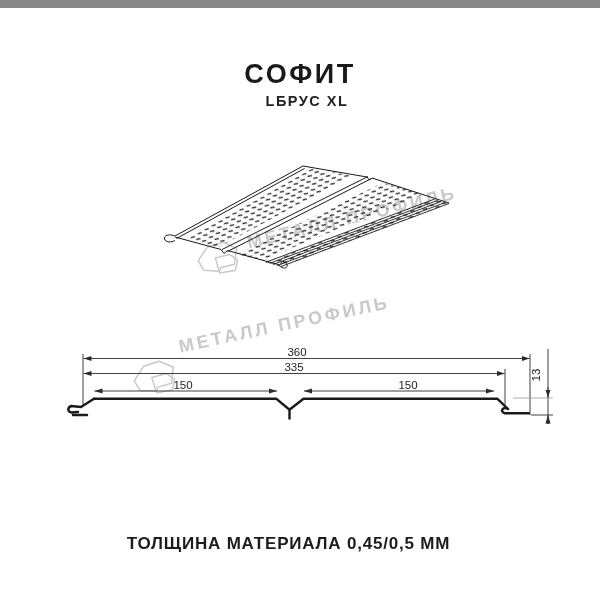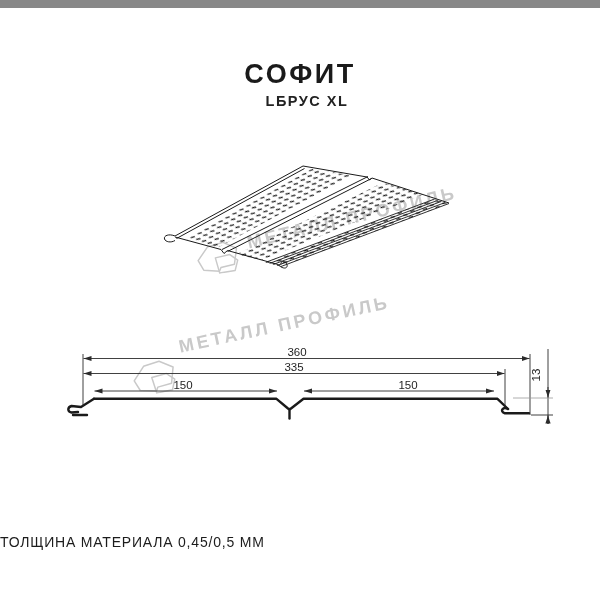--- a/index.html
+++ b/index.html
@@ -17,22 +17,22 @@
   }
   .title{
     position:absolute;left:0;right:0;top:51px;text-align:center;
     font-size:27px;font-weight:900;letter-spacing:2.5px;color:var(--ink);
   }
   .subtitle{
     position:absolute;left:0;right:0;top:85px;text-align:center;
     font-size:14.5px;font-weight:700;letter-spacing:1.5px;color:#222;padding-left:14px;
   }
   .caption{
-    position:absolute;left:0;right:23px;top:526px;text-align:left;
-    font-size:14px;font-weight:400;letter-spacing:0.8px;color:#1c1c1c;
+    position:absolute;left:0;right:23px;top:526px;text-align:center;
+    font-size:17px;font-weight:700;letter-spacing:0.8px;color:#1c1c1c;
   }
   .wm-text{
     position:absolute;white-space:nowrap;color:var(--watermark);
     font-size:18px;font-weight:700;letter-spacing:3px;z-index:1;
   }
   .wm-text-upper{left:245px;top:225px;transform:rotate(-13.5deg);transform-origin:0 0;}
   .wm-text-lower{left:177px;top:329px;transform:rotate(-12deg);transform-origin:0 0;}
   .wm-logo{position:absolute;z-index:1;}
   .wm-logo-upper{left:194px;top:233px;width:50px;height:33px;transform:rotate(-6deg);}
   .wm-logo-lower{left:132px;top:352px;width:47px;height:34px;transform:rotate(-8deg);}

